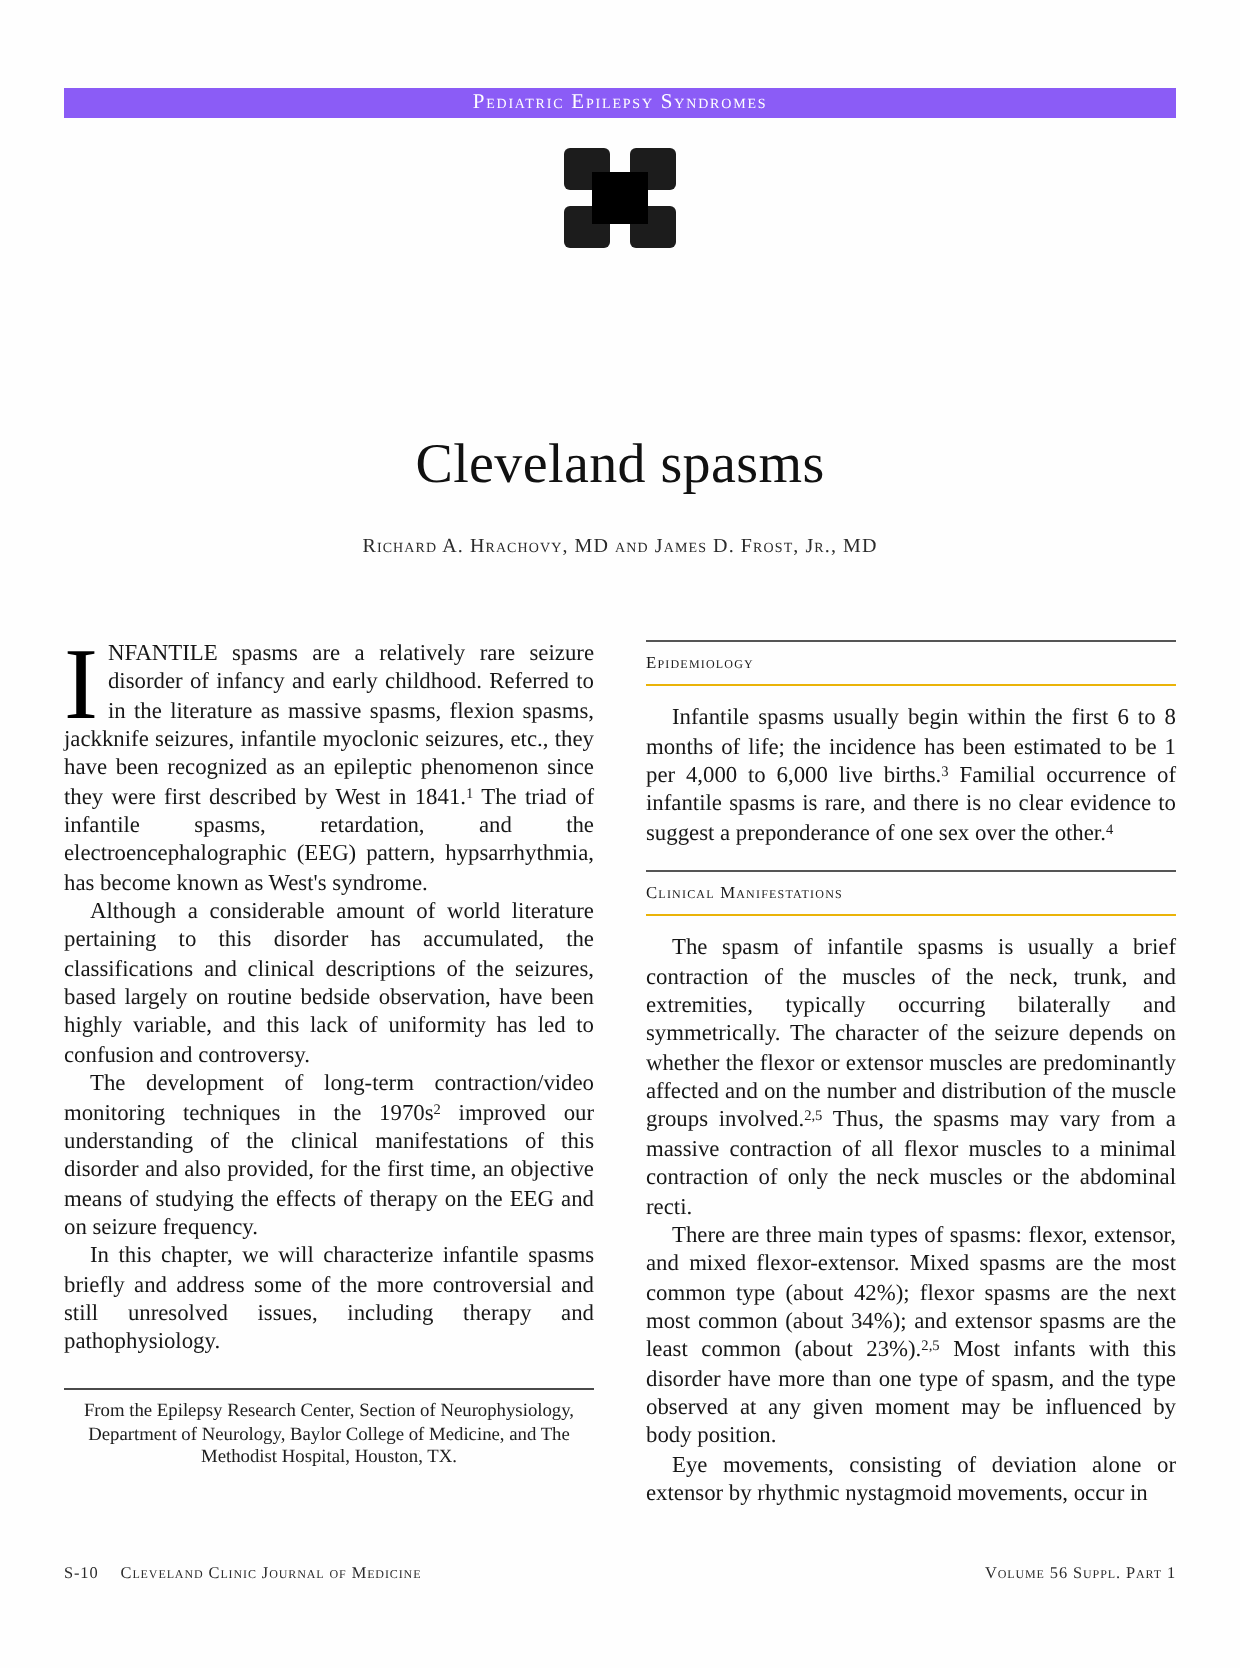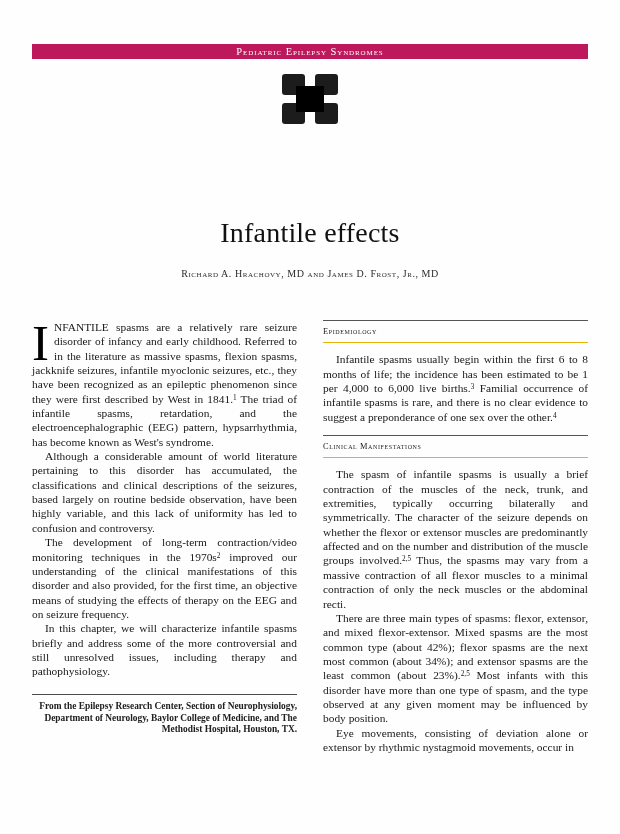--- a/index.html
+++ b/index.html
@@ -24,21 +24,21 @@
     background: #fefefe;
   }
 
   
   .banner {
     position: absolute;
     left: 32px;
     top: 44px;
     width: 556px;
     height: 15px;
-    background: #be185d;
+    background: #8b5cf6;
     color: #ffffff;
     text-align: center;
     font-variant: small-caps;
     font-size: 10.5px;
     letter-spacing: 0.9px;
     line-height: 15px;
     white-space: nowrap;
     overflow: hidden;
   }
 
@@ -134,22 +134,21 @@
   .footnote {
     position: absolute;
     left: 32px;
     top: 694px;
     width: 265px;
     font-size: 9.4px;
     line-height: 11.6px;
     color: #202020;
     border-top: 1px solid #4a4a4a;
     padding-top: 6px;
-    text-align: right;
-    font-weight: bold;
+    text-align: center;
   }
   .footnote p { margin: 0; }
 
   
   .footer {
     position: absolute;
     left: 32px;
     top: 782px;
     width: 556px;
     font-size: 8.2px;
@@ -172,21 +171,21 @@
   <div class="logo">
     <svg width="58" height="52" viewBox="0 0 58 52" aria-hidden="true">
       <rect x="1" y="1" width="23" height="21" rx="3" fill="#1c1c1c"></rect>
       <rect x="34" y="1" width="23" height="21" rx="3" fill="#1c1c1c"></rect>
       <rect x="1" y="30" width="23" height="21" rx="3" fill="#1c1c1c"></rect>
       <rect x="34" y="30" width="23" height="21" rx="3" fill="#1c1c1c"></rect>
       <rect x="15" y="13" width="28" height="26" fill="#000000"></rect>
     </svg>
   </div>
 
-  <h1 class="title">Infantile effects</h1>
+  <h1 class="title">Cleveland spasms</h1>
 
   <div class="byline">Richard A. Hrachovy, MD and James D. Frost, Jr., MD</div>
 
   <div class="col col-left">
 
     <p class="noindent">
       <span class="dropcap">I</span><span>NFANTILE spasms are a relatively rare seizure disorder of infancy and early childhood. Referred to in the literature as massive spasms, flexion spasms, jackknife seizures, infantile myoclonic seizures, etc., they have been recognized as an epileptic phenomenon since they were first described by West in 1841.</span><sup>1</sup><span> The triad of infantile spasms, retardation, and the electroencephalographic (EEG) pattern, hypsarrhythmia, has become known as West's syndrome.</span>
     </p>
 
     <p>
@@ -223,14 +222,21 @@
 
     <p>
       <span>Eye movements, consisting of deviation alone or extensor by rhythmic nystagmoid movements, occur in</span>
     </p>
   </div>
 
   <div class="footnote">
     <p>From the Epilepsy Research Center, Section of Neurophysiology, Department of Neurology, Baylor College of Medicine, and The Methodist Hospital, Houston, TX.</p>
   </div>
 
+  <div class="footer">
+    <div class="footer-left">
+      <span>S-10</span>
+      <span>Cleveland Clinic Journal of Medicine</span>
+    </div>
+    <span>Volume 56 Suppl. Part 1</span>
+  </div>
 
 </div>
 
 </body></html>

